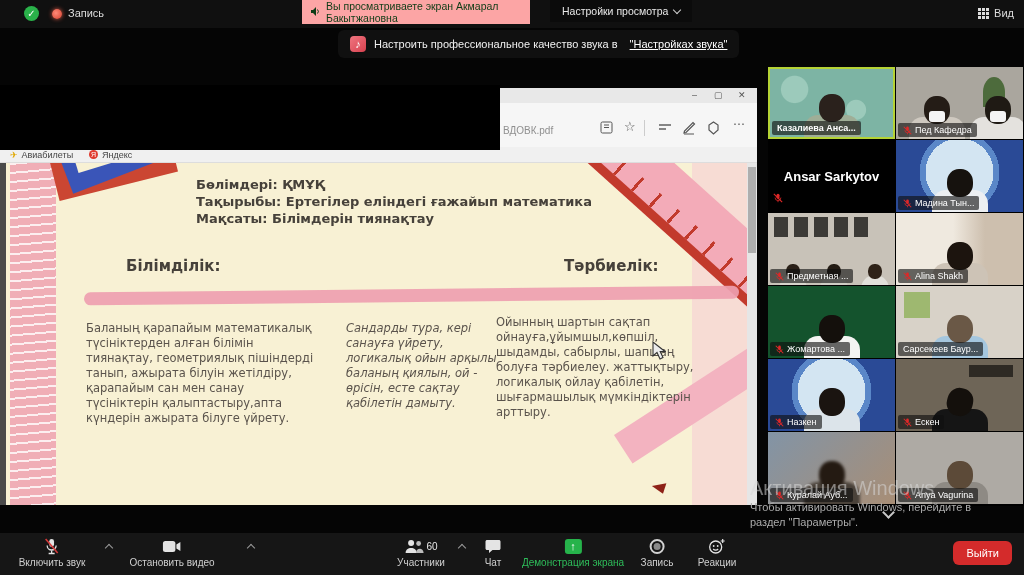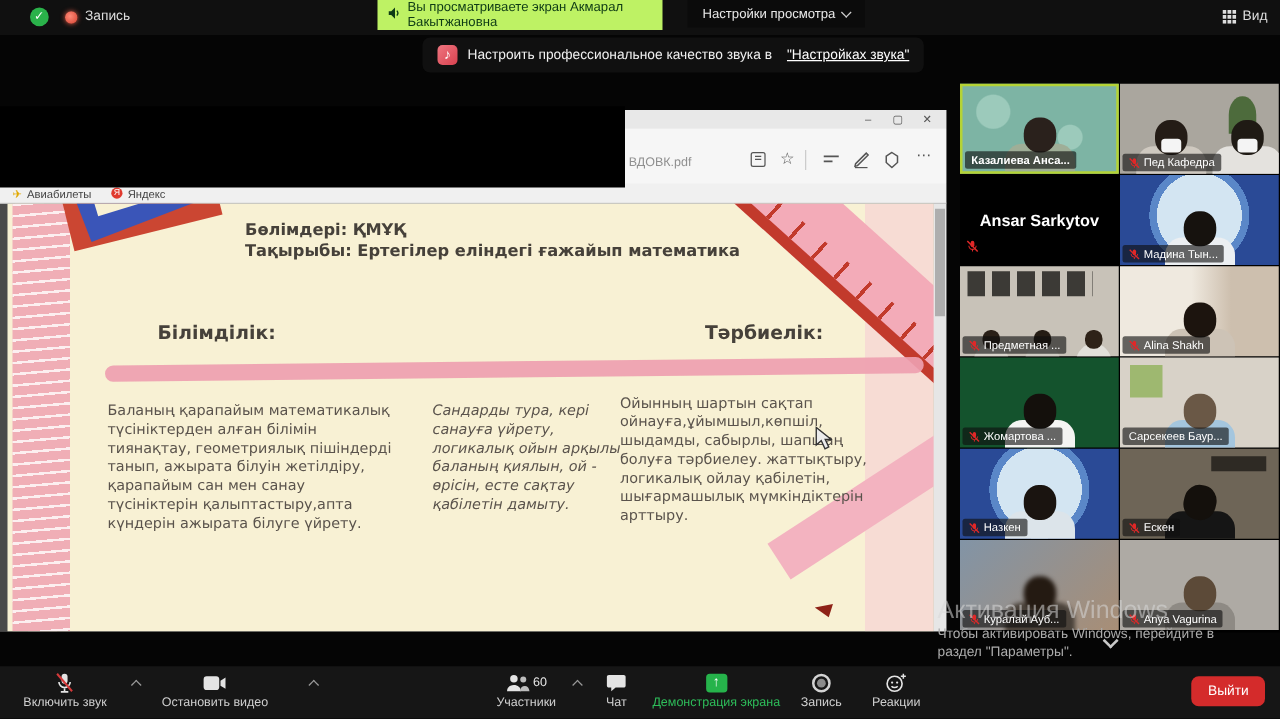--- a/index.html
+++ b/index.html
@@ -7,21 +7,21 @@
               font-family:"Liberation Sans", sans-serif; }
   #stage { position:relative; width:1024px; height:575px; background:#050505; overflow:hidden; }
 
   
   #topbar { position:absolute; left:0; top:0; width:1024px; height:28px; background:#101010; z-index:40; }
   .shield { position:absolute; left:24px; top:6px; width:15px; height:15px; border-radius:50%;
             background:#2ab24a; color:#fff; font-size:10px; line-height:15px; text-align:center; }
   .recdot { position:absolute; left:52px; top:9px; width:10px; height:10px; border-radius:50%;
             background:radial-gradient(circle at 40% 40%, #ff8a78, #d4402e); box-shadow:0 0 4px #e05a46; }
   .reclabel { position:absolute; left:68px; top:7px; color:#ddd; font-size:11px; }
-  .banner { position:absolute; left:302px; top:0; width:228px; height:22px; background:#bef264;
+  .banner { position:absolute; left:302px; top:0; width:228px; height:22px; background:#fca5a5;
             color:#0e3b15; font-size:10.5px; display:flex; align-items:center; gap:5px; padding:12px 8px; }
   .banner .spk { font-size:10px; }
   .viewpill { position:absolute; left:550px; top:0; height:22px; background:#0b0b0b; color:#e8e8e8;
               font-size:10.5px; display:flex; align-items:center; gap:6px; padding:0 12px; }
   .chev-d { width:6px; height:6px; border-right:1.5px solid #cfcfcf; border-bottom:1.5px solid #cfcfcf;
             transform:rotate(45deg); margin-top:-3px; }
   .viewbtn { position:absolute; right:10px; top:7px; display:flex; align-items:center; gap:5px;
              color:#ddd; font-size:11px; }
   .gridico svg { display:block; }
 
@@ -255,20 +255,21 @@
       <div class="ruler">
         <div class="ticks"></div>
           <div class="edge"></div>
       </div>
       <div class="pencil"></div>
       <div class="penciltip"></div>
 
       <div class="slide-title">
         <div>Бөлімдері: ҚМҰҚ</div>
         <div>Тақырыбы: Ертегілер еліндегі ғажайып математика</div>
+        <div>Мақсаты: Білімдерін тиянақтау</div>
       </div>
 
       <div class="colhead" style="left:80px;">Білімділік:</div>
       <div class="colhead" style="left:518px;">Тәрбиелік:</div>
 
       <div class="stroke-hl"></div>
 
       <div class="colbody" style="left:80px;  top:158px; width:232px;">Баланың қарапайым математикалық түсініктерден алған білімін тиянақтау, геометриялық пішіндерді танып, ажырата білуін жетілдіру, қарапайым сан мен санау түсініктерін қалыптастыру,апта күндерін ажырата білуге үйрету.</div>
       <div class="colbody" style="left:340px; top:158px; width:158px;font-style:italic;">Сандарды тура, кері санауға үйрету, логикалық ойын арқылы баланың қиялын, ой - өрісін, есте сақтау қабілетін дамыту.</div>
       <div class="colbody" style="left:490px; top:152px; width:212px;">Ойынның шартын сақтап ойнауға,ұйымшыл,көпшіл, шыдамды, сабырлы, шапшаң болуға тәрбиелеу. жаттықтыру, логикалық ойлау қабілетін, шығармашылық мүмкіндіктерін арттыру.</div>

